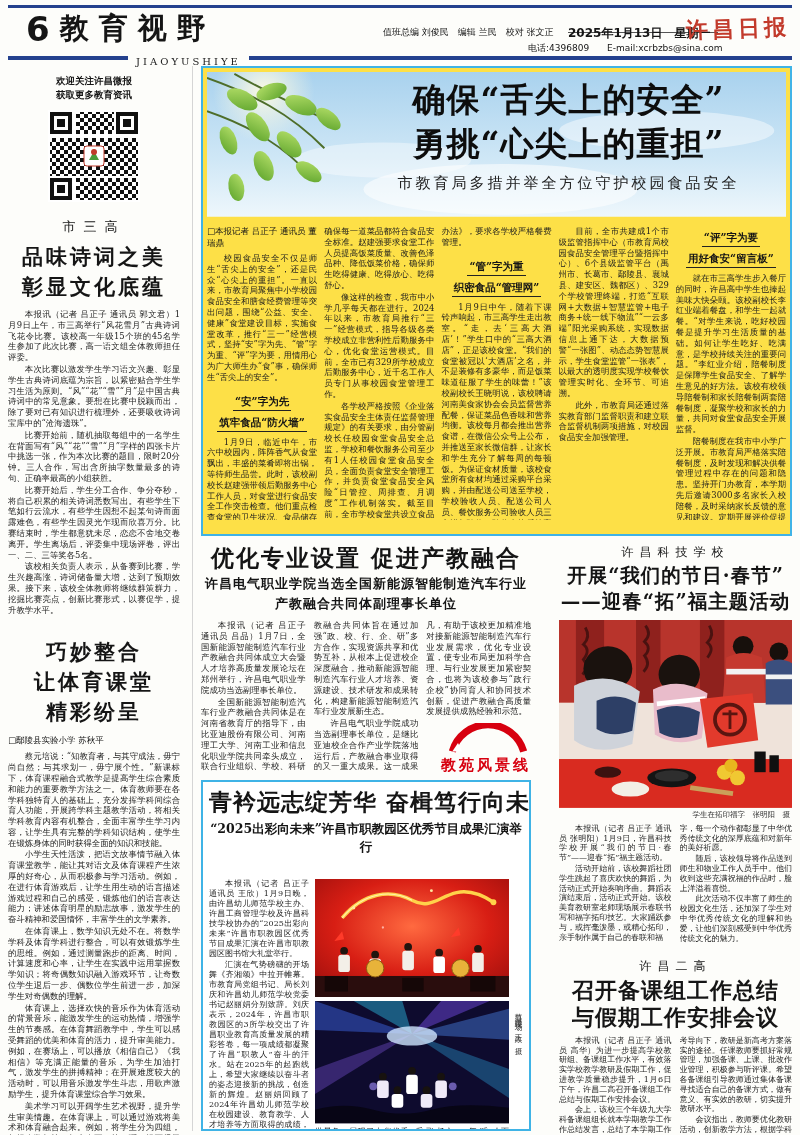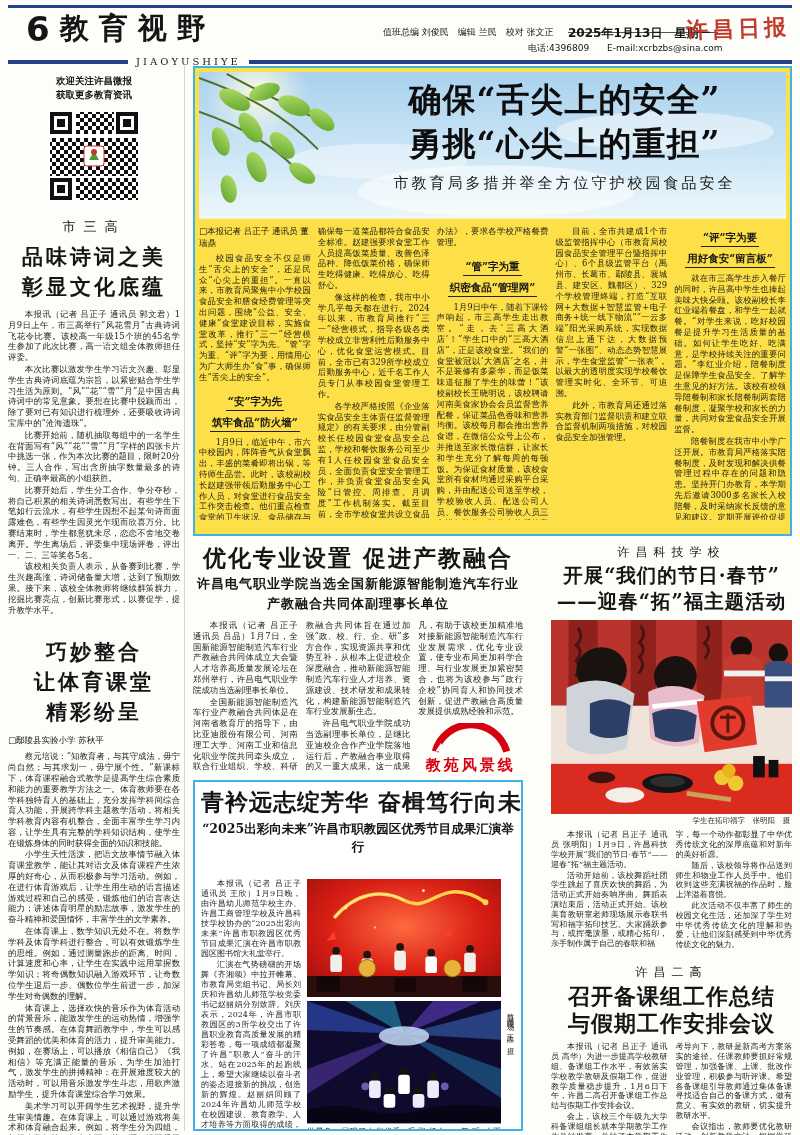--- a/index.html
+++ b/index.html
@@ -10,28 +10,28 @@
   .header{position:absolute;top:10px;left:8px;right:8px;height:46px;}
   .hd-left{position:absolute;left:18px;top:2px;display:flex;align-items:flex-start;}
   .pageno{font-size:34px;font-weight:bold;line-height:34px;margin-right:10px;}
   .secttl{font-size:29px;font-weight:bold;letter-spacing:10px;line-height:32px;white-space:nowrap;}
   .hd-staff{position:absolute;left:375px;top:16px;font-size:9px;white-space:nowrap;}
   .staffline{position:absolute;left:560px;top:22px;width:150px;border-top:1px solid #555;}
   .hd-contact{position:absolute;left:520px;top:32px;font-size:9px;white-space:nowrap;}
   .hd-date{position:absolute;left:560px;top:15px;font-size:12px;font-weight:bold;white-space:nowrap;}
   .masthead{position:absolute;right:2px;top:4px;font-size:22px;color:#c23a2b;
             font-family:"DejaVu Serif",serif;font-weight:bold;letter-spacing:4px;transform:rotate(-2deg);}
-  .hd-bottom{position:absolute;top:56px;left:8px;right:8px;display:flex;align-items:center;}
+  .hd-bottom{position:absolute;top:56px;left:8px;right:8px;display:flex;align-items:flex-start;}
   .navybar{height:4px;background:#24418e;}
   .bar-a{width:120px;}
   .pinyin{font-family:"DejaVu Serif",serif;font-size:10px;letter-spacing:3px;padding:0 8px;color:#222;}
   .bar-b{flex:1;}
   
   .bodywrap{position:absolute;top:66px;left:8px;right:8px;bottom:4px;display:flex;gap:8px;}
-  .leftcol{width:172px;flex:0 0 172px;border-right:1px solid #d5d5d5;padding-right:4px;}
+  .leftcol{width:172px;flex:0 0 172px;border-right:1px solid #d5d5d5;padding-right:12px;}
   .rightwrap{flex:1;display:flex;flex-direction:column;}
   
   .qrnote{font-size:9.5px;text-align:center;line-height:14px;margin-top:8px;font-weight:bold;}
   .qrbox{display:flex;justify-content:center;margin:8px 0 14px;}
   .kicker{font-family:"DejaVu Serif",serif;font-size:13px;letter-spacing:8px;text-align:center;margin:16px 0 6px;}
   .lhead{font-family:"DejaVu Serif",serif;font-weight:bold;font-size:21px;letter-spacing:3px;
          text-align:center;line-height:30px;}
   .byline{font-size:8.5px;margin:8px 0 4px;font-family:"DejaVu Serif",serif;}
   p.bp{font-family:"DejaVu Serif","Liberation Serif",serif;font-size:8.4px;line-height:10.8px;
        text-align:justify;text-indent:2em;margin:0 0 1px;color:#1c1c1c;}
@@ -53,21 +53,21 @@
   
   .below{display:flex;gap:28px;margin-top:6px;flex:1;min-height:0;}
   .midcol{width:330px;flex:0 0 330px;display:flex;flex-direction:column;}
   .rcol{flex:1;min-width:0;}
   
   .vhead{font-size:23px;font-weight:bold;text-align:center;letter-spacing:2px;line-height:28px;}
   .vsub{font-family:"DejaVu Serif",serif;font-weight:bold;font-size:13px;text-align:center;
         line-height:20px;letter-spacing:1px;margin-top:2px;}
   .vbody{display:flex;gap:8px;height:152px;overflow:hidden;margin-top:6px;}
   .vcol{flex:1;overflow:hidden;}
-  .jylogo{margin-top:6px;text-align:center;}
+  .jylogo{margin-top:6px;text-align:right;}
   .jylogo .zh{color:#d7000f;font-weight:bold;font-size:15px;letter-spacing:3px;line-height:16px;}
   
   .galabox{border:2px solid #3fb3e6;margin-top:8px;flex:1;padding:5px 6px;overflow:hidden;background:#fff;}
   .ghead{font-size:23px;font-weight:bold;text-align:center;letter-spacing:1px;line-height:30px;white-space:nowrap;}
   .gsub{font-family:"DejaVu Serif",serif;font-weight:bold;font-size:12.5px;text-align:center;
         line-height:18px;margin:3px 0 23px;}
   .gflex{display:flex;gap:6px;height:300px;}
   .gleft{width:100px;flex:0 0 100px;overflow:hidden;}
   .gright{flex:1;position:relative;padding-right:14px;}
   .gphoto{width:100%;display:block;}

